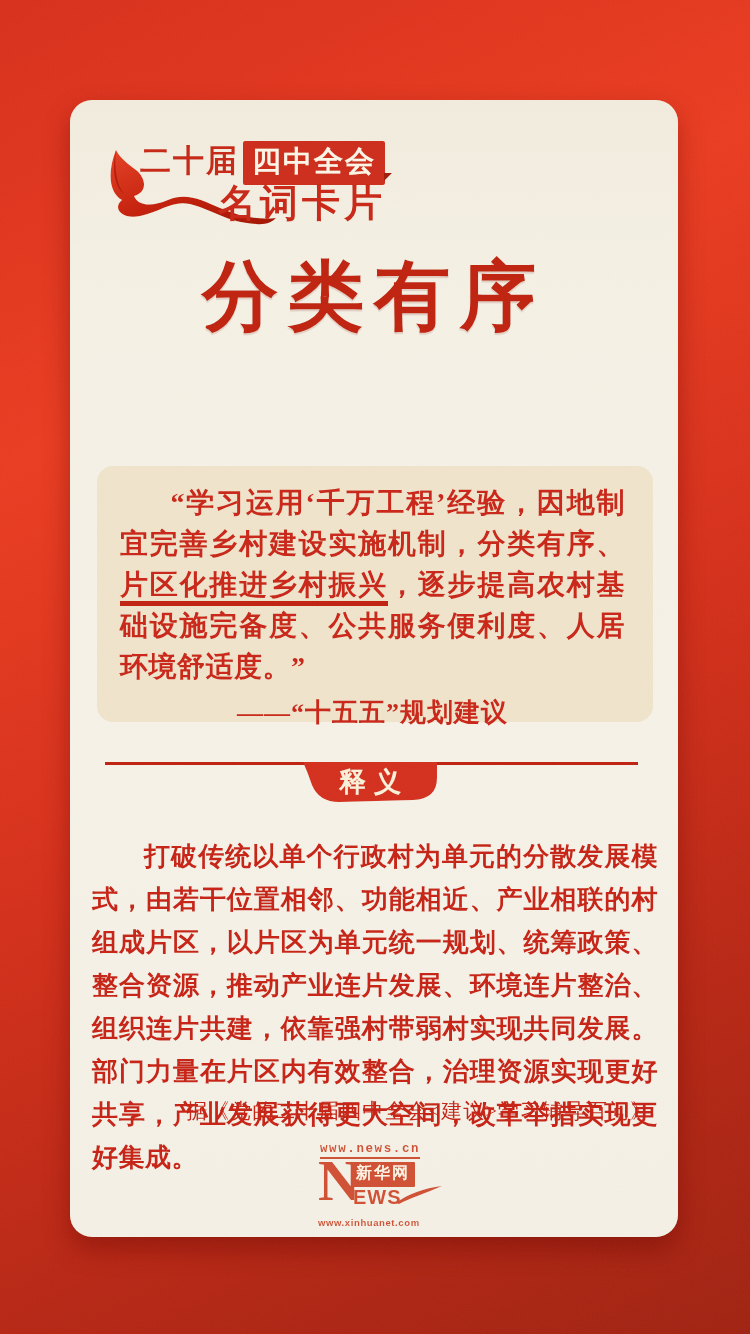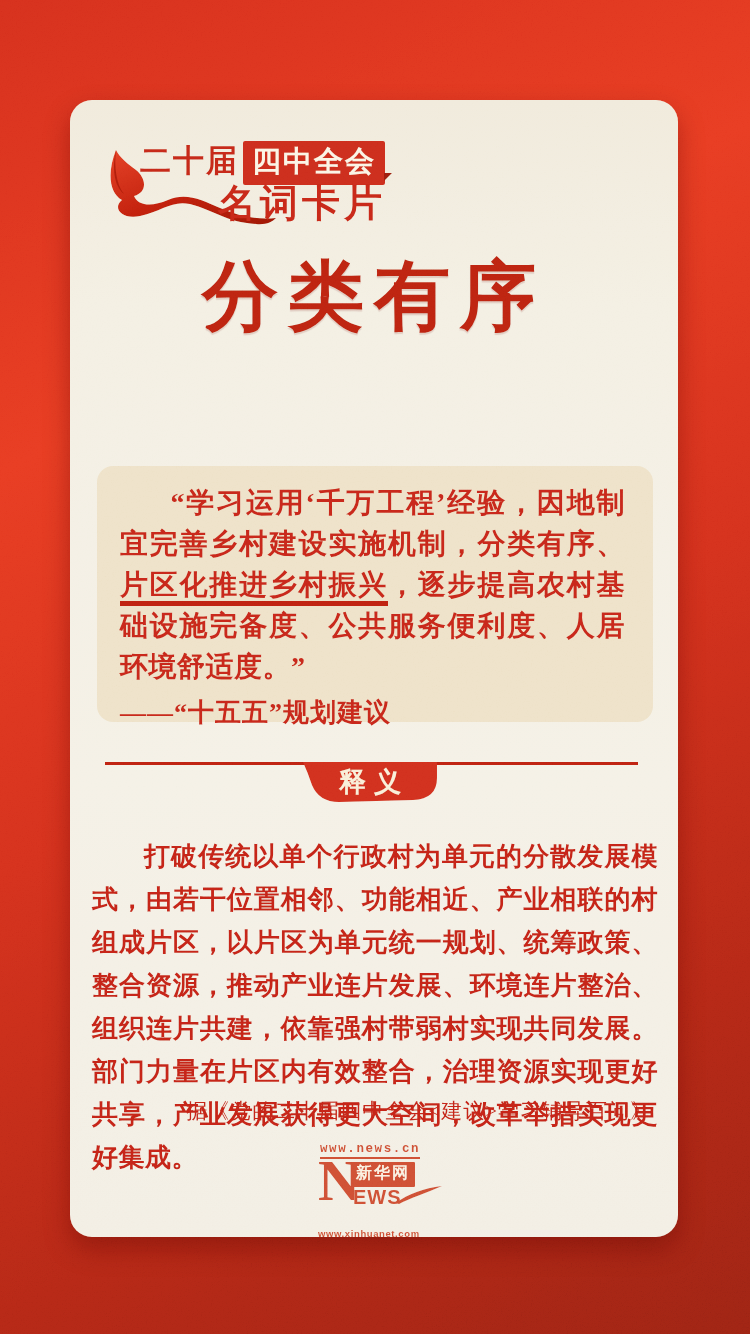--- a/index.html
+++ b/index.html
@@ -43,21 +43,21 @@
   
   .quote-box {
     position:absolute; left:27px; top:366px; width:556px; height:256px;
     background:#ecdec1; border-radius:16px; padding:16px 28px 0 23px;
   }
   .quote-text {
     font-size:28px; line-height:41px; font-weight:bold; color:#bf2318;
     text-align:justify; letter-spacing:.5px; text-indent:1.8em;
   }
   .quote-hl { border-bottom:5px solid #b51f10; padding-bottom:1px; }
-  .quote-attr { text-align:left; font-size:26px; font-weight:bold; color:#bf2318; margin-top:8px; letter-spacing:1px; }
+  .quote-attr { text-align:center; font-size:26px; font-weight:bold; color:#bf2318; margin-top:8px; letter-spacing:1px; }
 
   
   .divider { position:absolute; top:662px; left:35px; right:40px; border-top:3px solid #b51f10; }
   .def-tab { position:absolute; top:662px; left:50%; transform:translateX(-53%); width:134px; height:40px;font-family:Liberation Serif, serif; }
   .def-tab svg { position:absolute; inset:0; }
   .def-tab-label { position:absolute; left:0; top:2px; width:100%; text-align:center;
     font-size:27px; font-weight:bold; color:#f8edd3; letter-spacing:8px; text-indent:8px; }
 
   
   .def-body {
@@ -71,21 +71,21 @@
   .logo { position:absolute; left:50%; top:1038px; transform:translateX(-50%); width:112px; color:#c8472f; }
   .logo-top { display:inline-block; margin-left:2px; font-family:Liberation Mono, monospace;
     font-size:12.5px; font-weight:bold; letter-spacing:1.6px; border-bottom:2px solid #c8472f; padding-bottom:1px; }
   .logo-main { position:relative; height:52px; }
   .logo-n { position:absolute; left:0; top:-7px; font-size:58px; line-height:1; font-weight:bold; }
   .logo-brand { position:absolute; left:33px; top:3px; background:#c8472f; color:#fbf0de;
     font-size:16px; font-weight:bold; padding:1px 5px 3px; border-radius:1px; letter-spacing:2px; white-space:nowrap; }
   .logo-ews { position:absolute; left:35px; top:27px; font-size:20px; font-weight:bold; letter-spacing:1px;
     font-family:"Liberation Sans","DejaVu Sans",sans-serif; }
   .logo-swoosh { position:absolute; left:78px; top:27px; width:46px; height:18px; }
-  .logo-bottom { margin-top:17px; font-family:"Liberation Sans","DejaVu Sans",sans-serif;
+  .logo-bottom { margin-top:6px; font-family:"Liberation Sans","DejaVu Sans",sans-serif;
     font-size:9.5px; font-weight:bold; letter-spacing:.6px; white-space:nowrap; }
 </style>
 </head>
 <body>
 
 <div class="card">
 
   <div class="hdr">
     <svg class="ribbon" viewBox="0 0 170 78">
       <defs>

